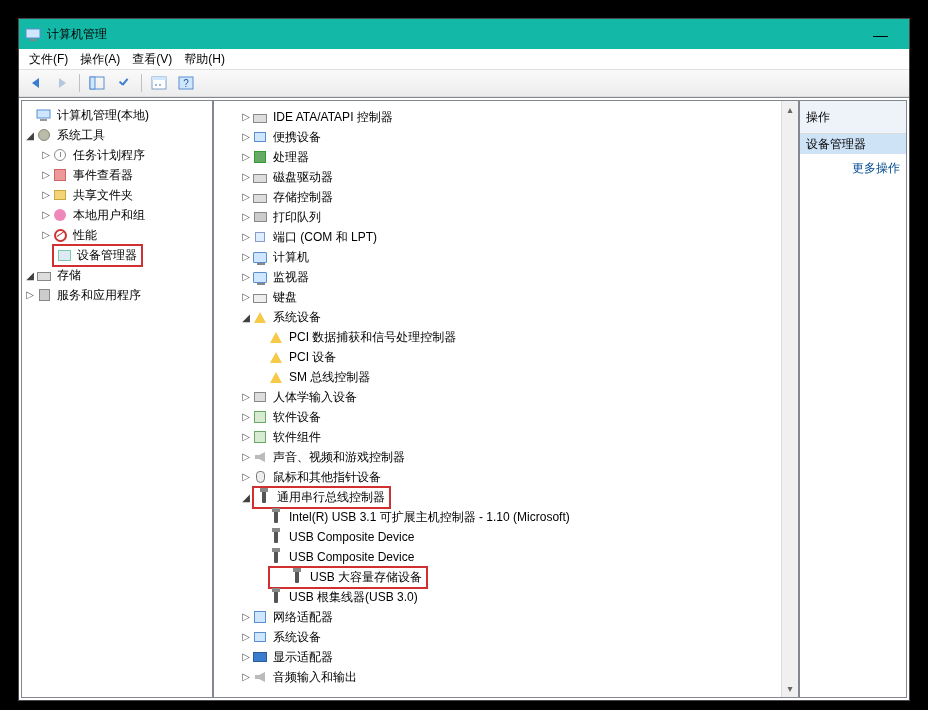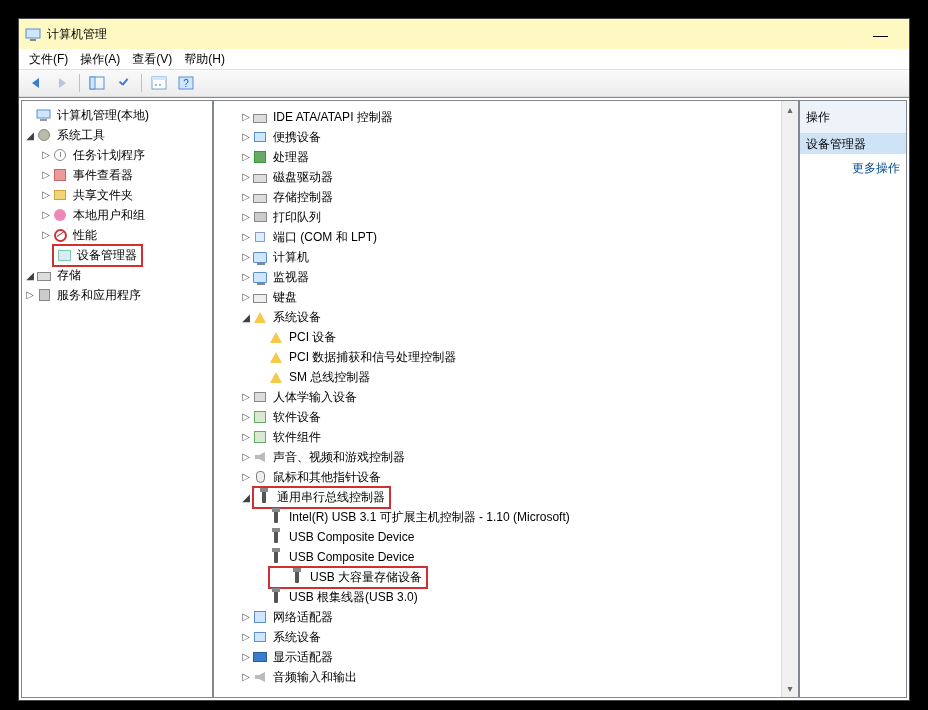--- a/index.html
+++ b/index.html
@@ -14,21 +14,21 @@
   .outer {
     width:928px; height:710px; background:#000; position:relative;
   }
   .window {
     position:absolute; left:18px; top:18px; width:892px; height:683px;
     background:#fff; border:1px solid #4a4a4a;
   }
   
   .titlebar {
     height:30px; display:flex; align-items:center; padding:0 6px;
-    background:#fef9c3;
+    background:#14b8a6;
   }
   .titlebar .app-icon { width:16px; height:16px; margin-right:6px; }
   .titlebar .title { flex:1; font-size:12px; }
   .titlebar .winbtn { width:45px; height:28px; display:flex; align-items:center; justify-content:center; font-size:15px; color:#000;}
   
   .menubar {
     height:20px; display:flex; align-items:center; padding:0 4px;
     font-size:12px;
   }
   .menubar .menu { padding:2px 6px; }
@@ -351,28 +351,28 @@
           <span class="nicon">
                 <span class="ic-warn"></span>
               </span>
           <span class="nlabel" data-bind="center.other">系统设备</span>
         </div>
         <div class="node indent-2">
           <span class="glyph">&nbsp;</span>
           <span class="nicon">
                 <span class="ic-warn"></span>
               </span>
+          <span class="nlabel" data-bind="center.other_pcicap">PCI 数据捕获和信号处理控制器</span>
+        </div>
+        <div class="node indent-2">
+          <span class="glyph">&nbsp;</span>
+          <span class="nicon">
+                <span class="ic-warn"></span>
+              </span>
           <span class="nlabel" data-bind="center.other_pci">PCI 设备</span>
-        </div>
-        <div class="node indent-2">
-          <span class="glyph">&nbsp;</span>
-          <span class="nicon">
-                <span class="ic-warn"></span>
-              </span>
-          <span class="nlabel" data-bind="center.other_pcicap">PCI 数据捕获和信号处理控制器</span>
         </div>
         <div class="node indent-2">
           <span class="glyph">&nbsp;</span>
           <span class="nicon">
                 <span class="ic-warn"></span>
               </span>
           <span class="nlabel" data-bind="center.other_sm">SM 总线控制器</span>
         </div>
 
         <div class="node indent-1">

